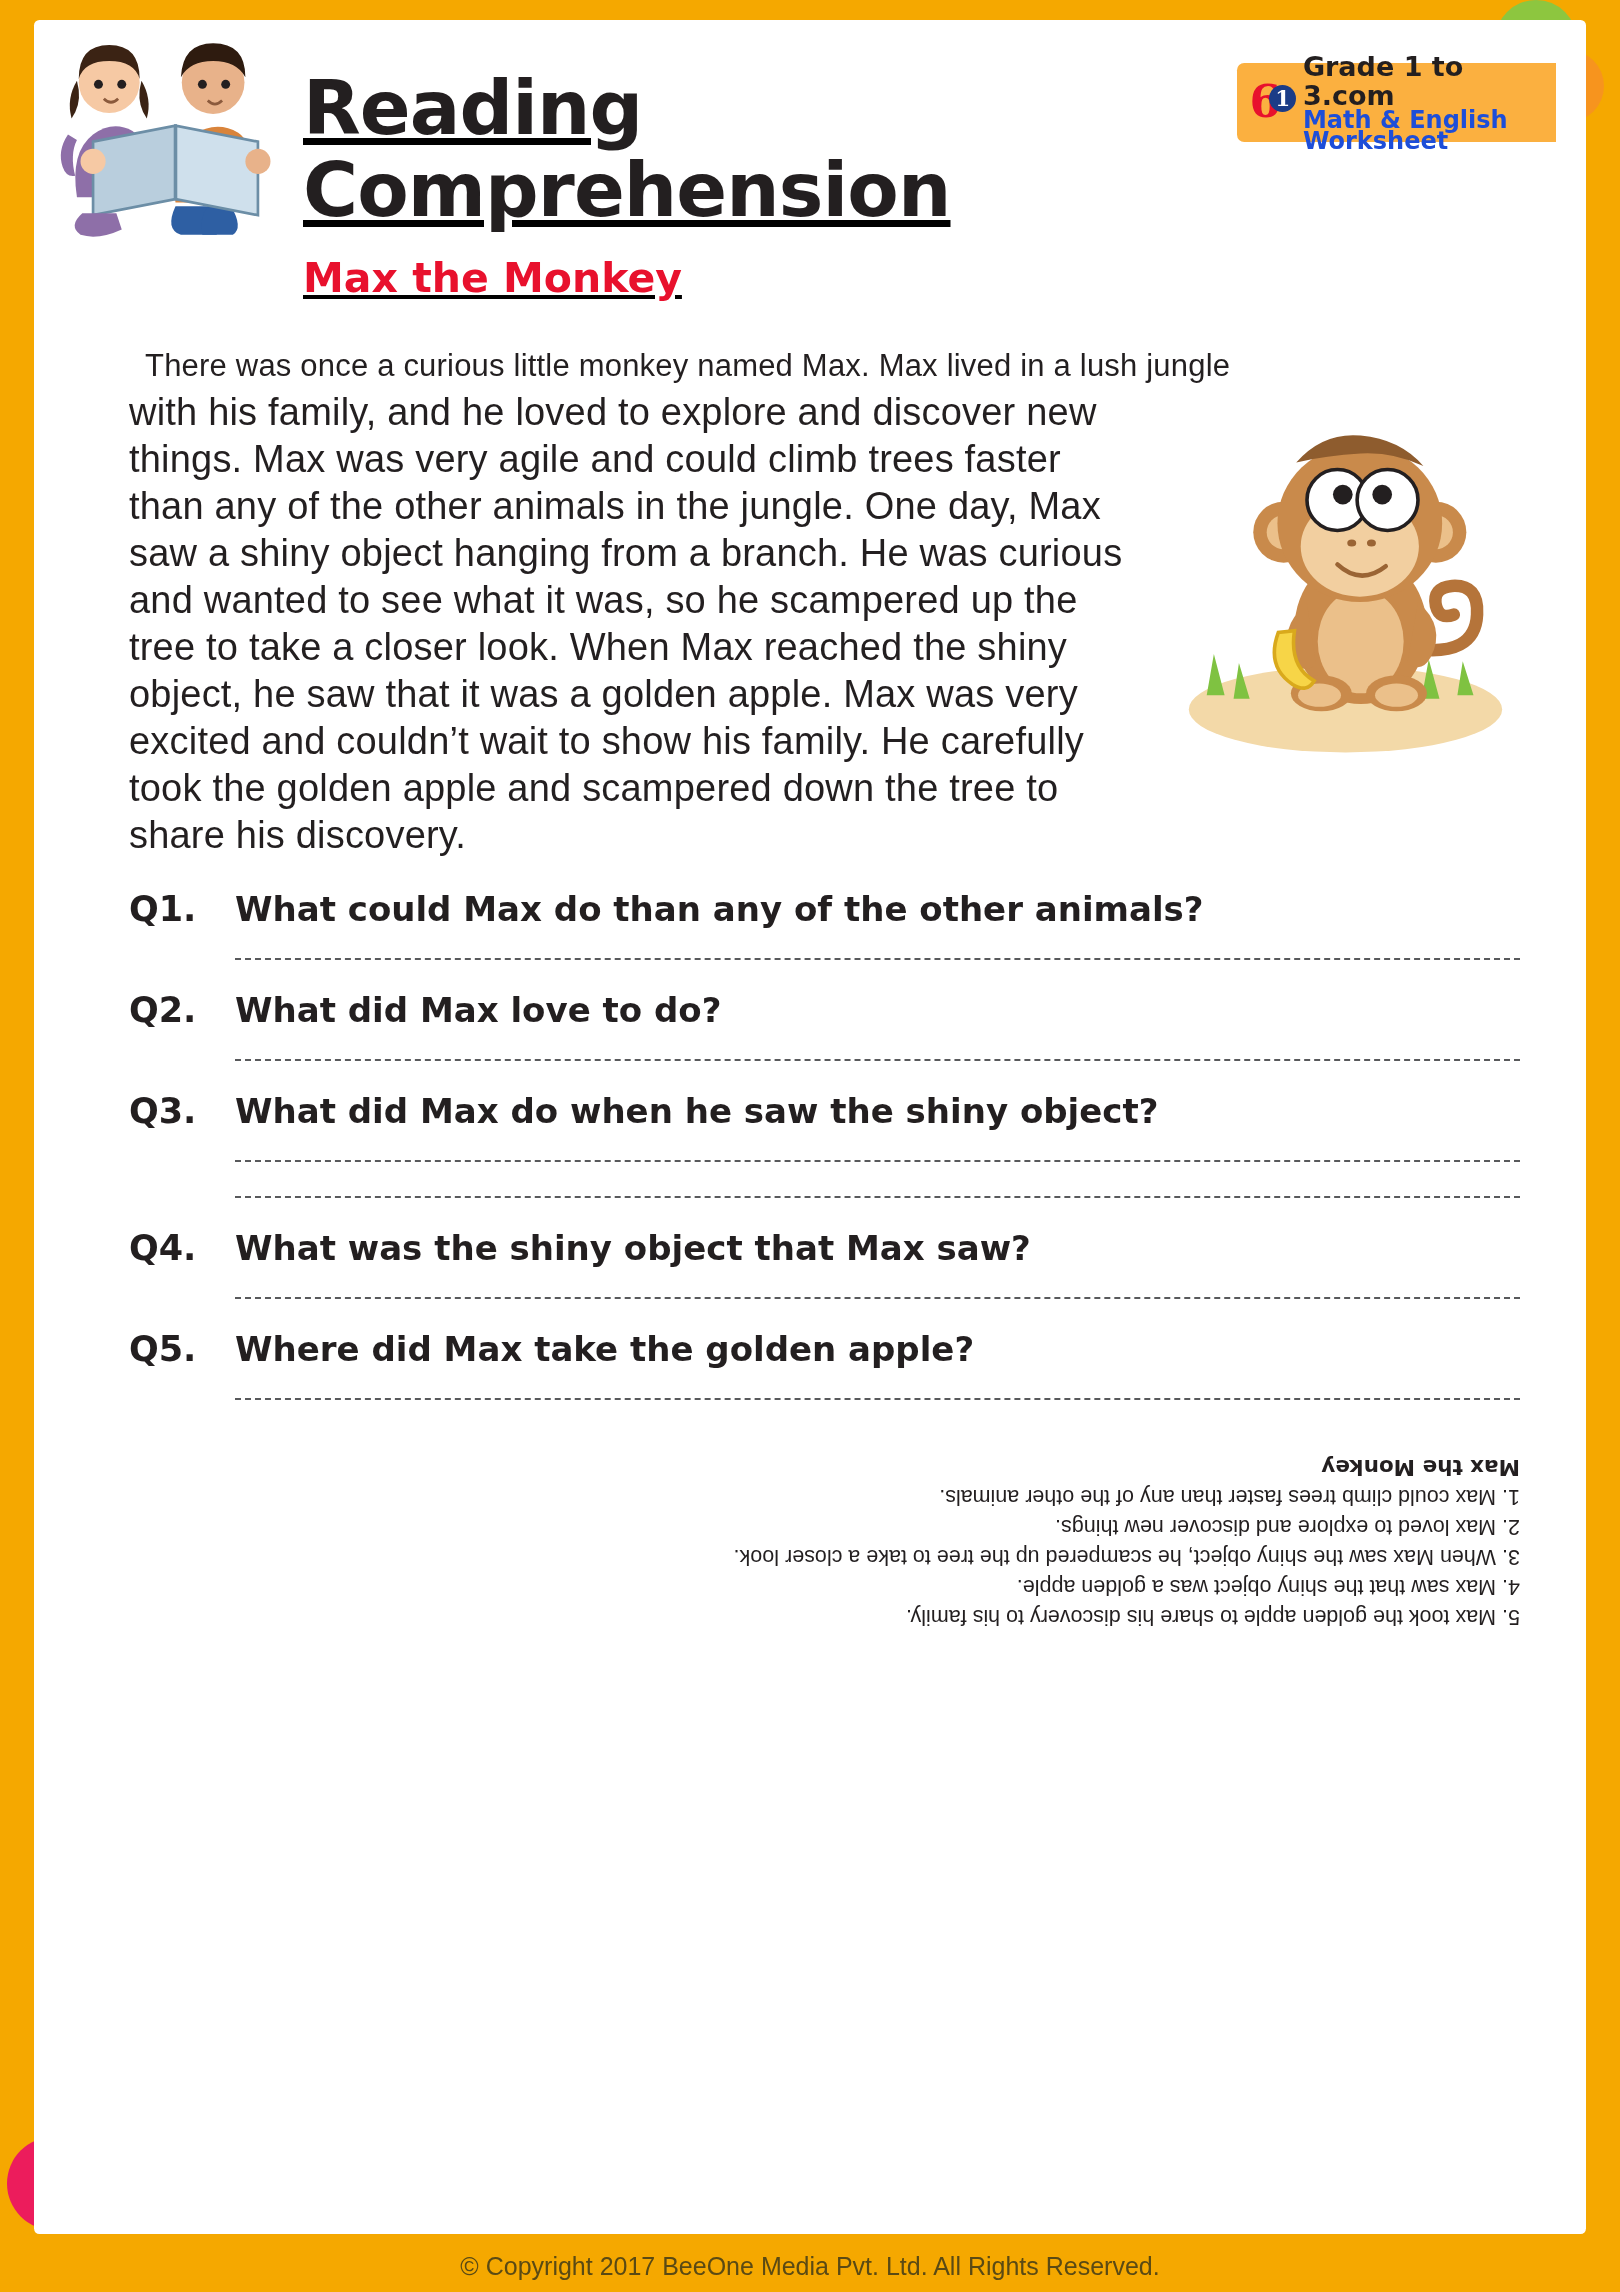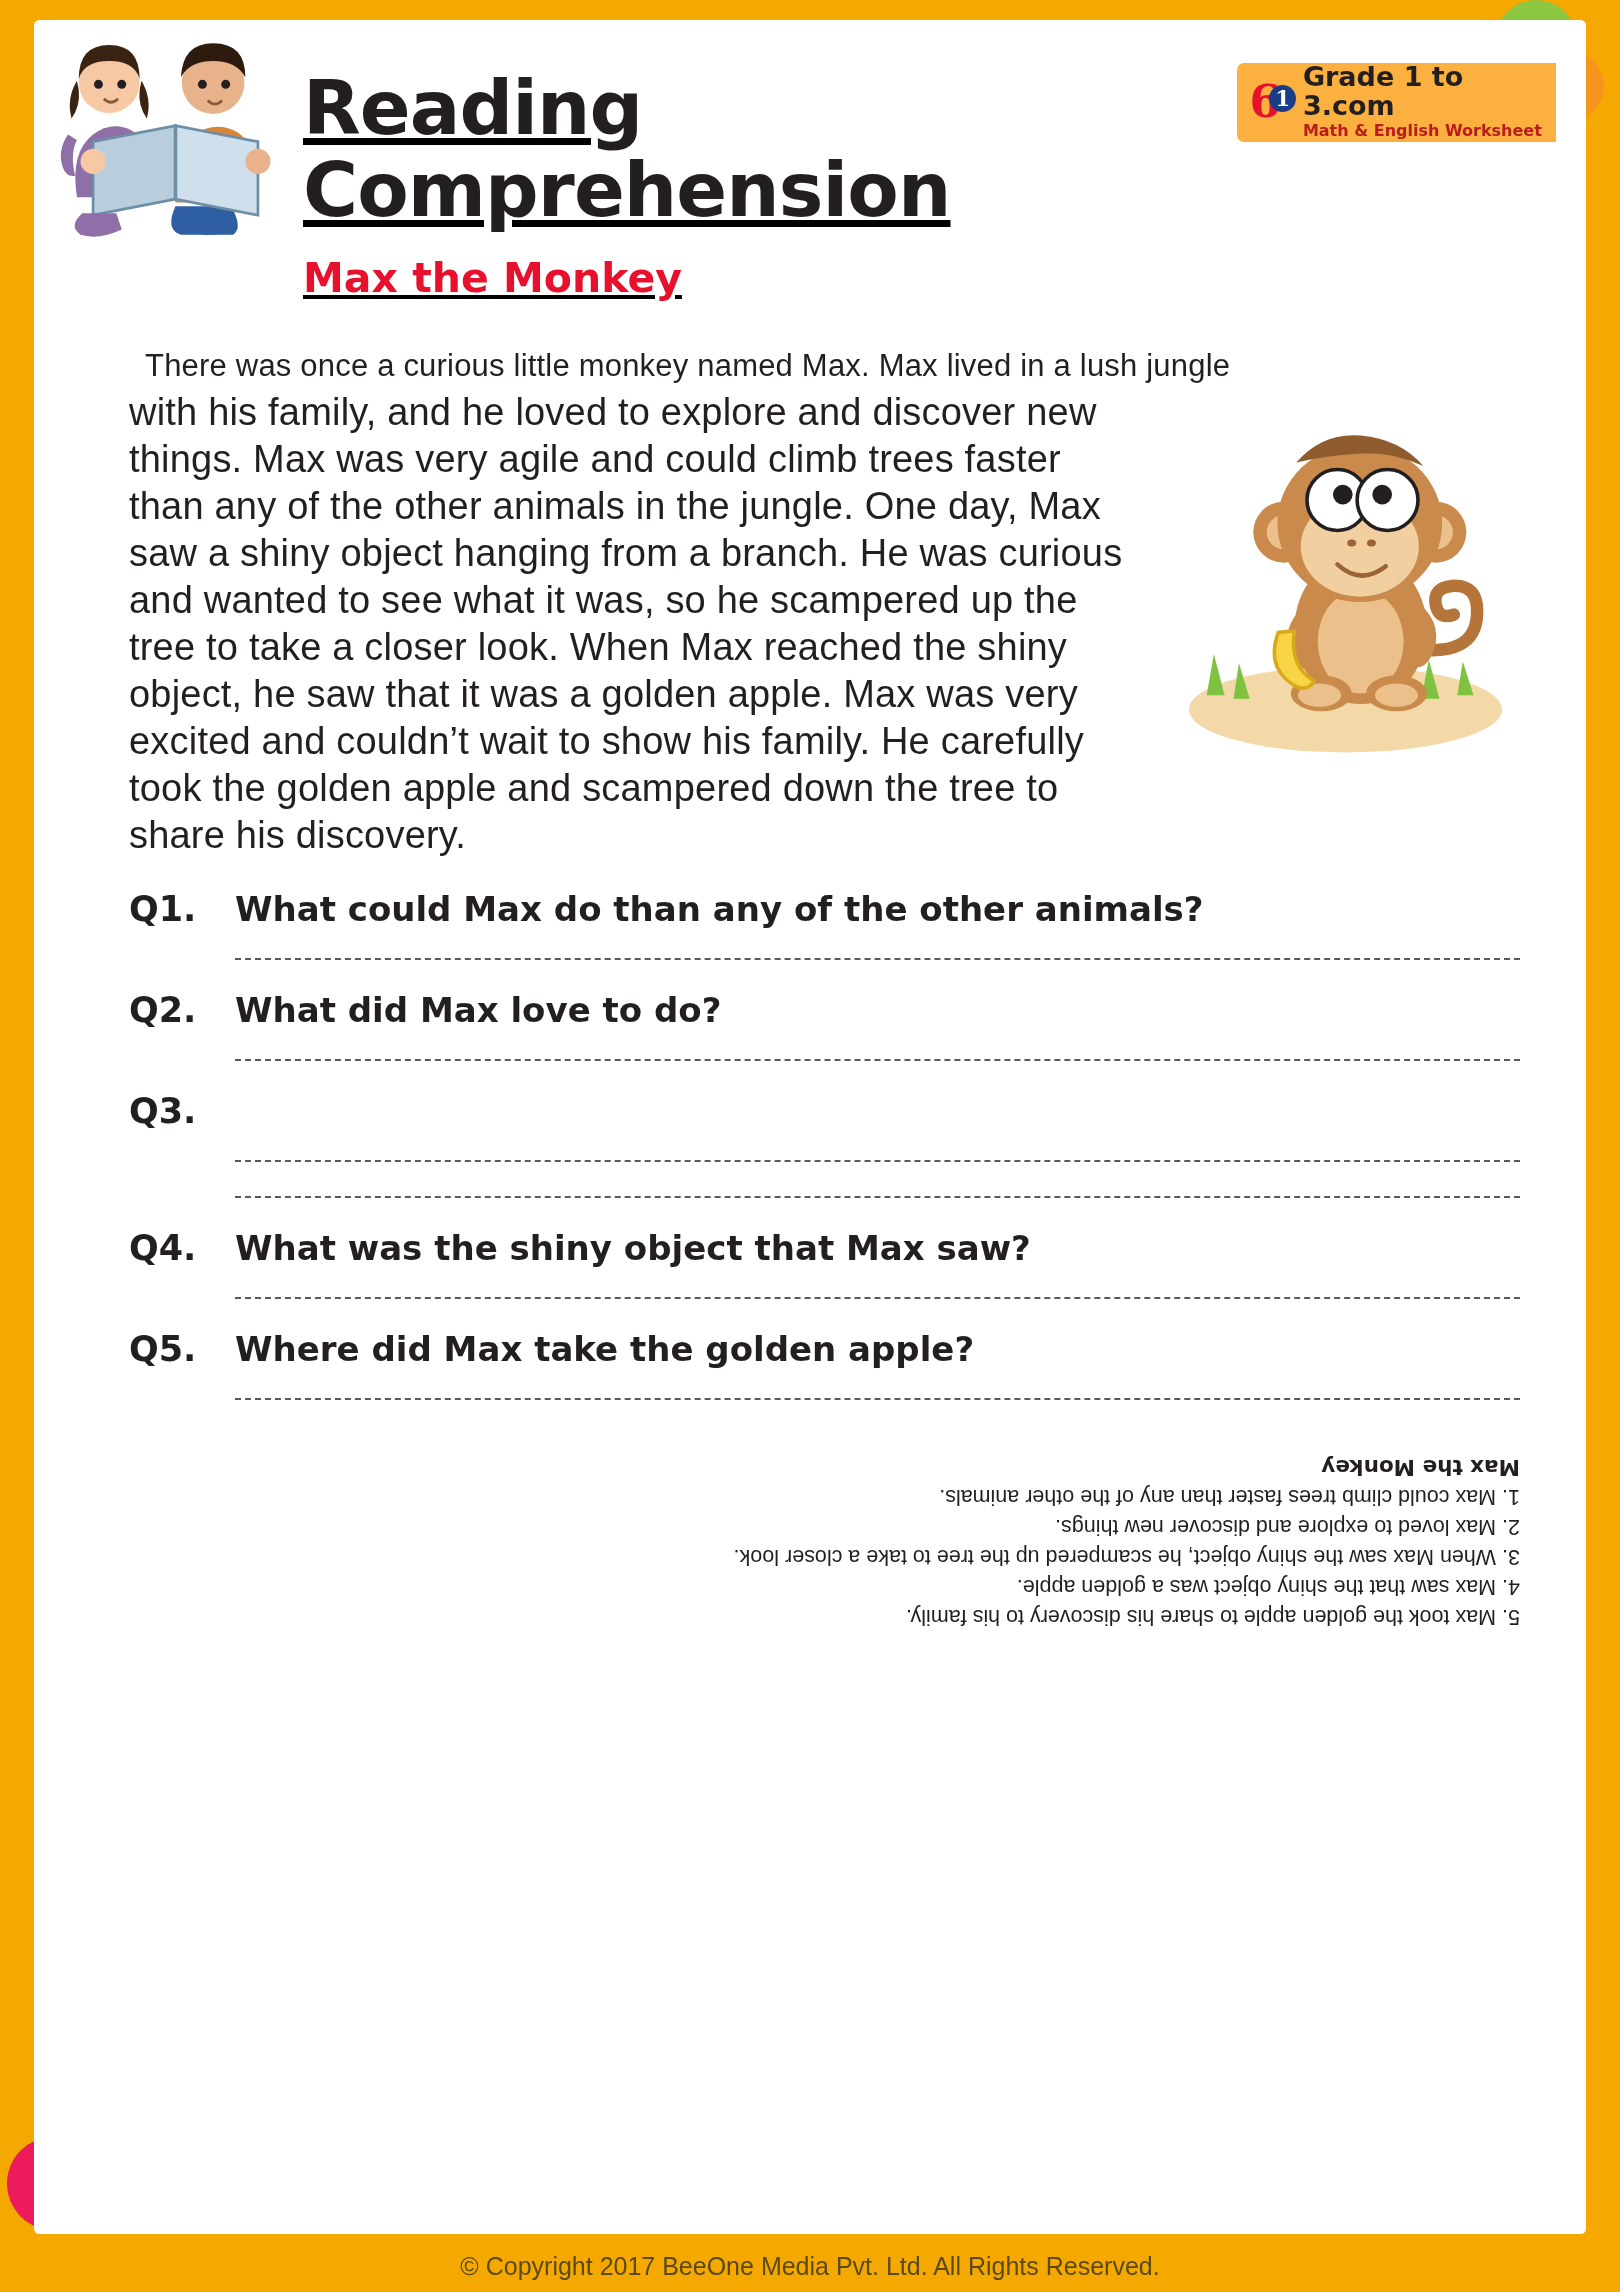--- a/index.html
+++ b/index.html
@@ -144,22 +144,22 @@
   .logo-text .l1 {
     font-family: "DejaVu Sans", sans-serif;
     font-weight: bold;
     font-size: 27px;
     color: #231F20;
     line-height: 29px;
   }
   .logo-text .l2 {
     font-family: "DejaVu Sans", sans-serif;
     font-weight: bold;
-    font-size: 16px;
-    color: #b91c1c;
+    font-size: 24px;
+    color: #1d4ed8;
     line-height: 21.5px;
   }
 
   
   .passage-wrap {
     position: relative;
     margin: 0 66px 0 95px;
   }
   .passage-first {
     font-size: 31px;
@@ -357,20 +357,21 @@
       <div class="answer-line"></div>
 
       <div class="q-row">
         <div class="q-label">Q2.</div>
         <div class="q-text">What did Max love to do?</div>
       </div>
       <div class="answer-line"></div>
 
       <div class="q-row">
         <div class="q-label">Q3.</div>
+        <div class="q-text">What did Max do when he saw the shiny object?</div>
       </div>
       <div class="answer-line"></div>
       <div class="answer-line tight"></div>
 
       <div class="q-row">
         <div class="q-label">Q4.</div>
         <div class="q-text">What was the shiny object that Max saw?</div>
       </div>
       <div class="answer-line"></div>
 

